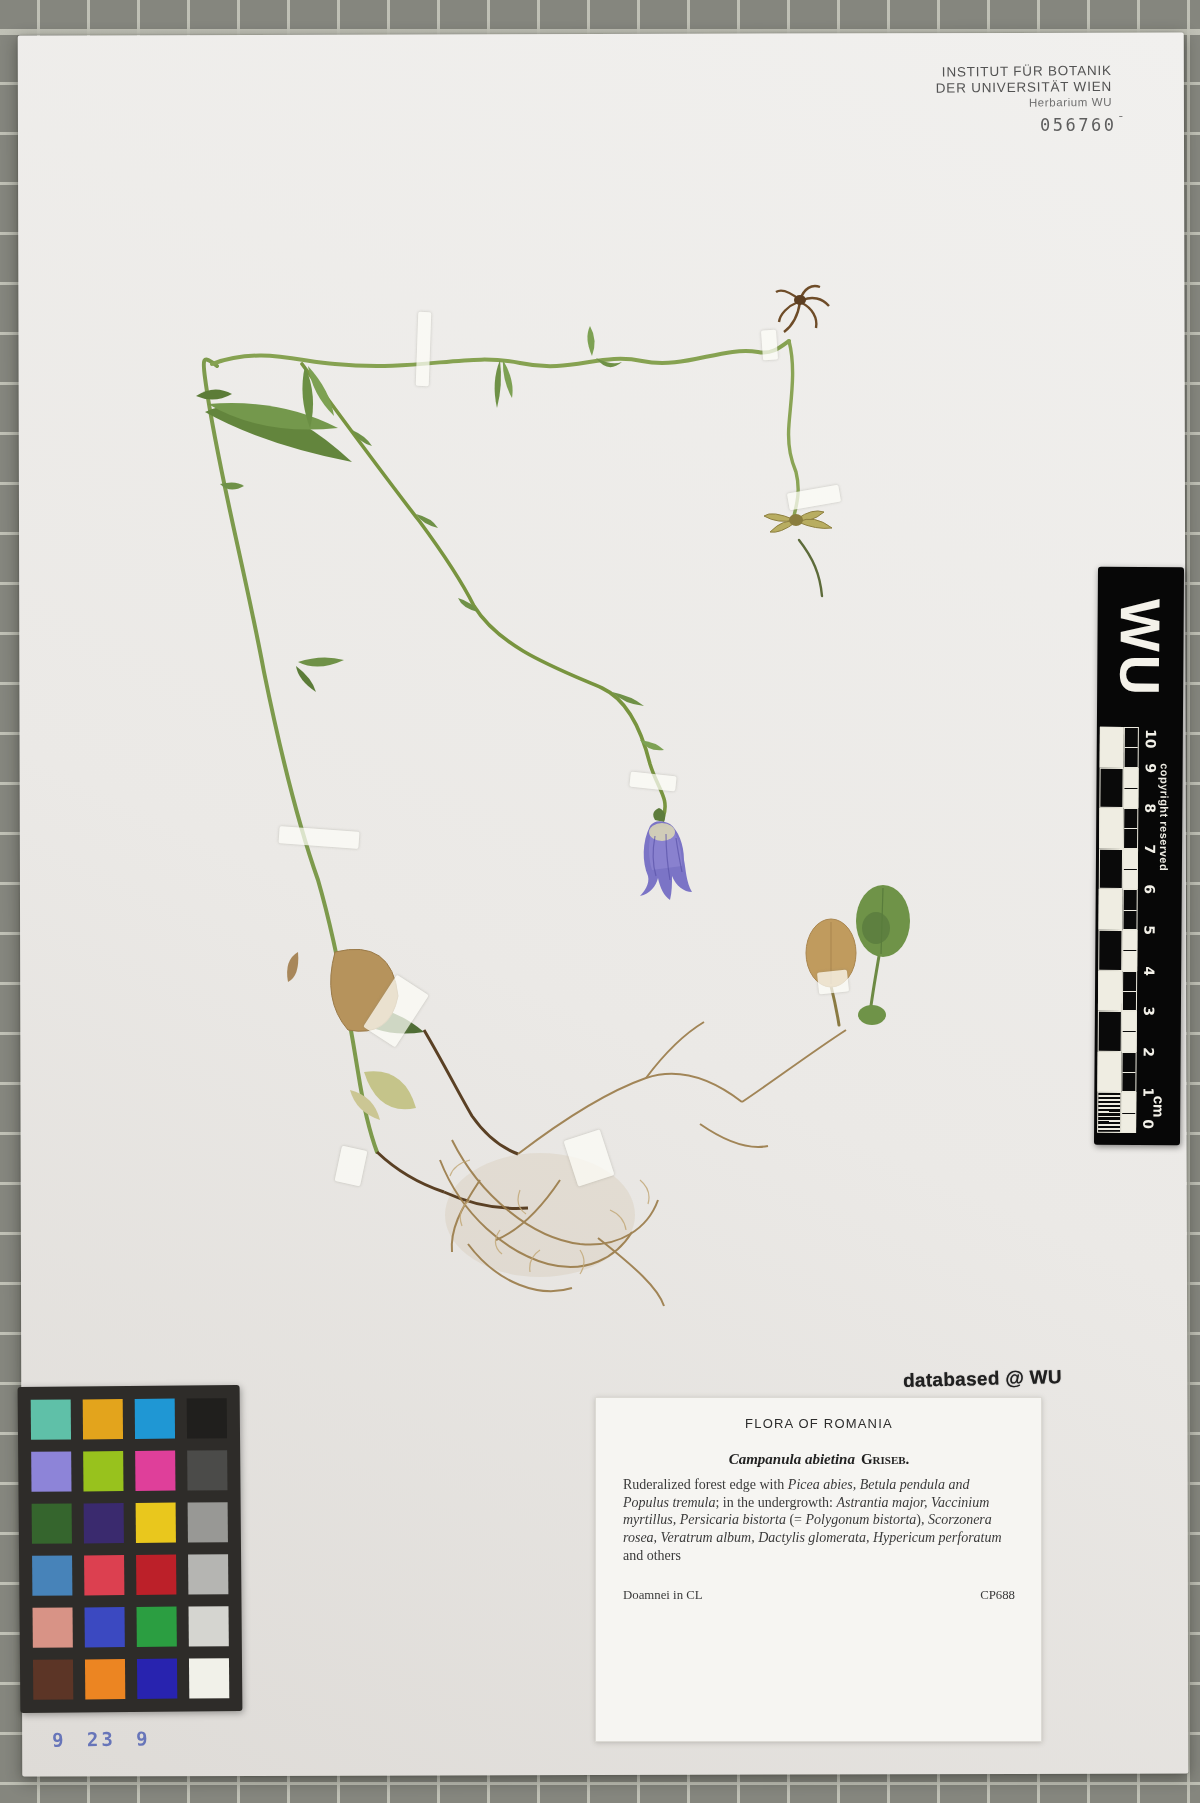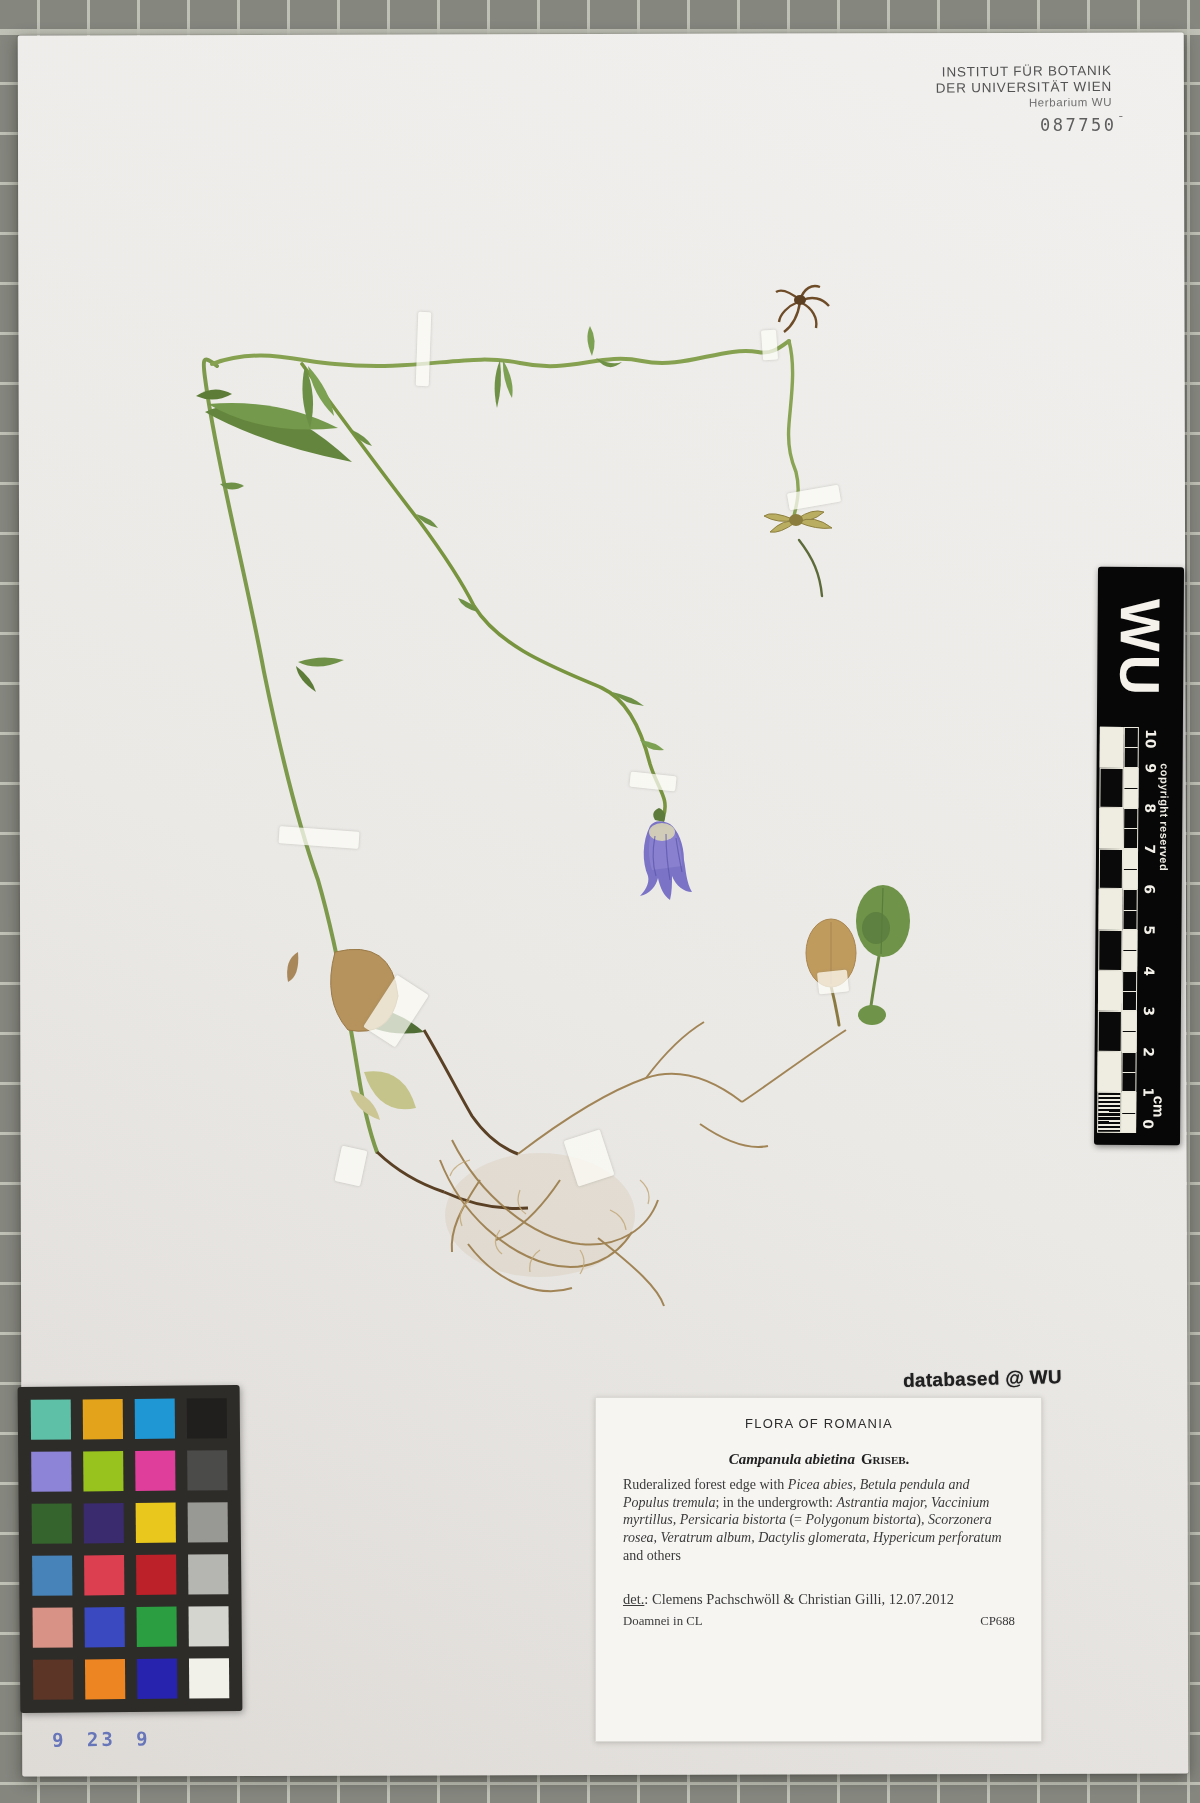--- a/index.html
+++ b/index.html
@@ -182,21 +182,21 @@
   <div class="tape" style="left:630px;top:774px;width:46px;height:15px;transform:rotate(6deg);"></div>
   <div class="tape" style="left:570px;top:1134px;width:38px;height:48px;transform:rotate(-18deg);"></div>
   <div class="tape" style="left:818px;top:971px;width:30px;height:22px;transform:rotate(-6deg);"></div>
   <div class="tape" style="left:338px;top:1148px;width:26px;height:36px;transform:rotate(12deg);"></div>
 
   <div class="inst">
     <div class="l1">INSTITUT FÜR BOTANIK</div>
     <div class="l2">DER UNIVERSITÄT WIEN</div>
     <div class="l3">Herbarium WU</div>
   </div>
-  <div class="acc"><span>087750</span><span class="dash">¯</span></div>
+  <div class="acc"><span>056760</span><span class="dash">¯</span></div>
 
   <div class="ruler">
     <div class="wu">
         <span>WU</span>
       </div>
     <div class="scalecol">
         <div class="cmcell">
           <div class="outer w"></div>
           <div class="inner b"></div>
         </div>
@@ -260,21 +260,20 @@
 
   <div class="databased">databased @ WU</div>
 
   <div class="label">
     <div class="flora">FLORA OF ROMANIA</div>
     <div class="species-line">
       <span class="species">Campanula abietina</span><span class="authority">Griseb.</span>
     </div>
     <div class="para habitat"><span>Ruderalized forest edge with </span><span class="it">Picea abies, Betula pendula and Populus tremula</span><span>; in the undergrowth: </span><span class="it">Astrantia major, Vaccinium myrtillus, Persicaria bistorta</span><span> (= </span><span class="it">Polygonum bistorta</span><span>), </span><span class="it">Scorzonera rosea, Veratrum album, Dactylis glomerata, Hypericum perforatum</span><span> and others</span></div>
     <div class="legdet">
-      <div><span class="lbl">det.</span><span>: Clemens Pachschwöll &amp; Christian Gilli, 12.07.2012</span></div>
     </div>
     <div class="duplum-row">
       <span>Doamnei in CL</span>
       <span>CP688</span>
     </div>
   </div>
 
   <div class="checker">
     <div class="checker-grid">
         <div class="chip" style="background: rgb(95, 192, 168);"></div>

